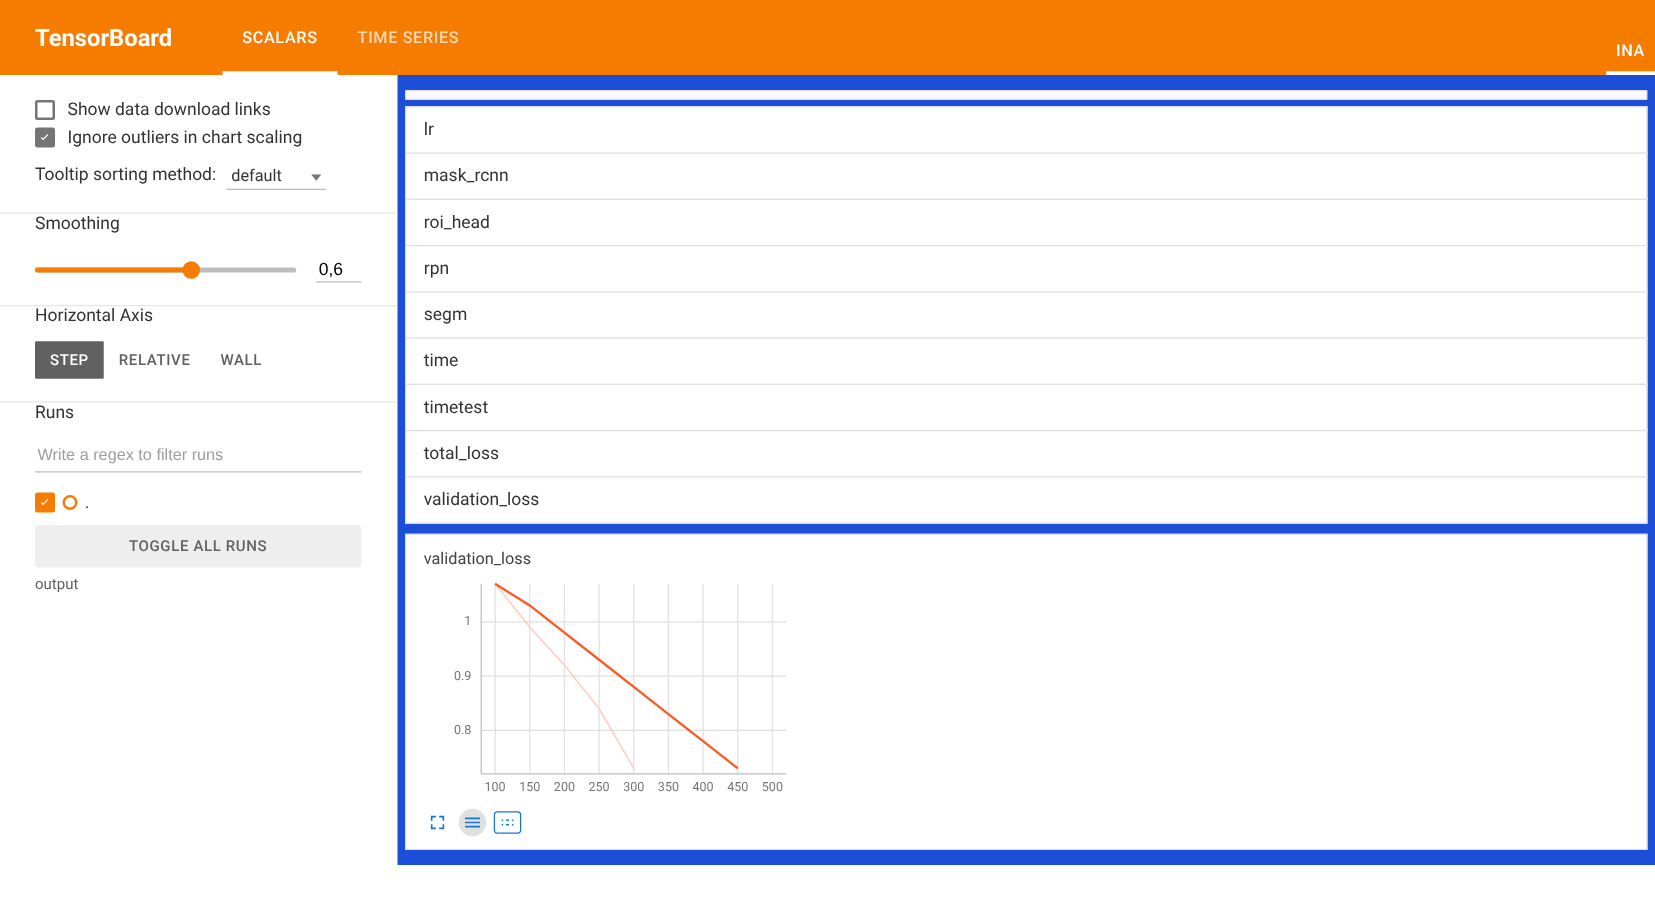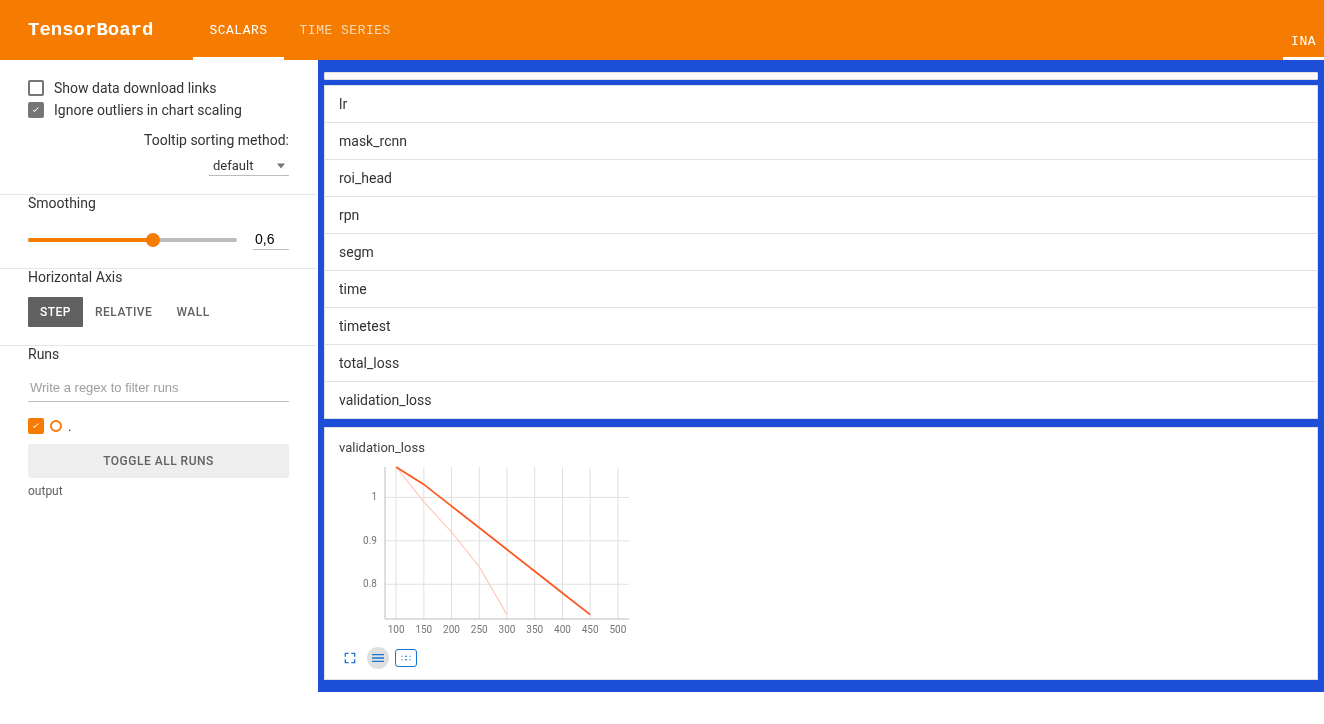--- a/index.html
+++ b/index.html
@@ -1,34 +1,34 @@
 <!DOCTYPE html>
 <html><head>
   <meta charset="utf-8">
   <style>
     * { box-sizing: border-box; margin: 0; padding: 0; }
     body { font-family: Roboto, "Helvetica Neue", Arial, sans-serif; font-size: 13px; color: #333; background: #fff; width: 1324px; overflow-x: hidden; }
-    .header { background: #f57c00; height: 60px; display: flex; align-items: center; padding: 0 28px; color: #fff; position: relative; font-family: Liberation Mono, monospace; }
+    .header { background: #f57c00; height: 60px; display: flex; align-items: center; padding: 0 28px; color: #fff; position: relative; }
     .app-title { font-size: 19px; font-weight: 700; margin-right: 40px; }
     .tabs { display: flex; height: 100%; align-items: center; }
     .tab { font-size: 13px; font-weight: 500; letter-spacing: .5px; padding: 0 16px; height: 100%; display: flex; align-items: center; cursor: pointer; color: rgba(255,255,255,.7); position: relative; }
     .tab.active { color: #fff; }
     .tab.active::after { content:""; position:absolute; left:0; right:0; bottom:0; height:3px; background:#fff; }
     .header-right { position:absolute; right:0; bottom:0; font-size:13px; font-weight:500; color:#fff; padding: 0 8px 8px; letter-spacing: .5px; border-bottom:3px solid #fff; }
     .layout { display:flex; }
     .sidebar { width: 318px; padding: 20px 0 0; border-right: 1px solid transparent; }
     .side-section { padding: 0 28px 18px; border-bottom: 1px solid #e6e6e6; }
     .side-section.last { border-bottom:none; padding-bottom:0; }
     .checkbox-row { display:flex; align-items:flex-end; gap:10px; margin-bottom:6px; font-size:14px; color:#333; }
     .chk { width:16px; height:16px; border:2px solid #757575; border-radius:2px; display:inline-flex; align-items:center; justify-content:center; cursor:pointer; flex-shrink:0; }
     .chk.checked { background:#757575; border-color:#757575; }
     .chk.checked svg { display:block; }
     .chk svg { display:none; }
     .chk.orange.checked { background:#f57c00; border-color:#f57c00; }
-    .field-row { display:flex; align-items:flex-end; gap:8px; margin-top:14px;flex-direction:column; }
+    .field-row { display:flex; align-items:flex-start; gap:8px; margin-top:14px; }
     .field-label { color:#333; font-size:14px; }
     .select-wrap { position:relative; border-bottom:1px solid #bdbdbd; padding:2px 18px 2px 4px; min-width:80px; cursor:pointer; }
     .select-wrap::after { content:""; position:absolute; right:4px; top:50%; transform:translateY(-50%); border-left:4px solid transparent; border-right:4px solid transparent; border-top:5px solid #757575; }
     .slider-row { display:flex; align-items:center; gap:16px; margin-top:18px; }
     .slider { position:relative; flex:1; height:4px; background:#bdbdbd; border-radius:2px; cursor:pointer; }
     .slider-fill { position:absolute; left:0; top:0; bottom:0; width:60%; background:#f57c00; border-radius:2px; }
     .slider-thumb { position:absolute; top:50%; left:60%; transform:translate(-50%,-50%); width:14px; height:14px; background:#f57c00; border-radius:50%; }
     .slider-value { border:none; border-bottom:1px solid #bdbdbd; width:36px; text-align:left; padding:2px 2px; font-size:14px; }
     .section-title { font-size:14px; color:#333; margin-bottom:12px; }
     .btn-row { display:flex; gap:0; }

